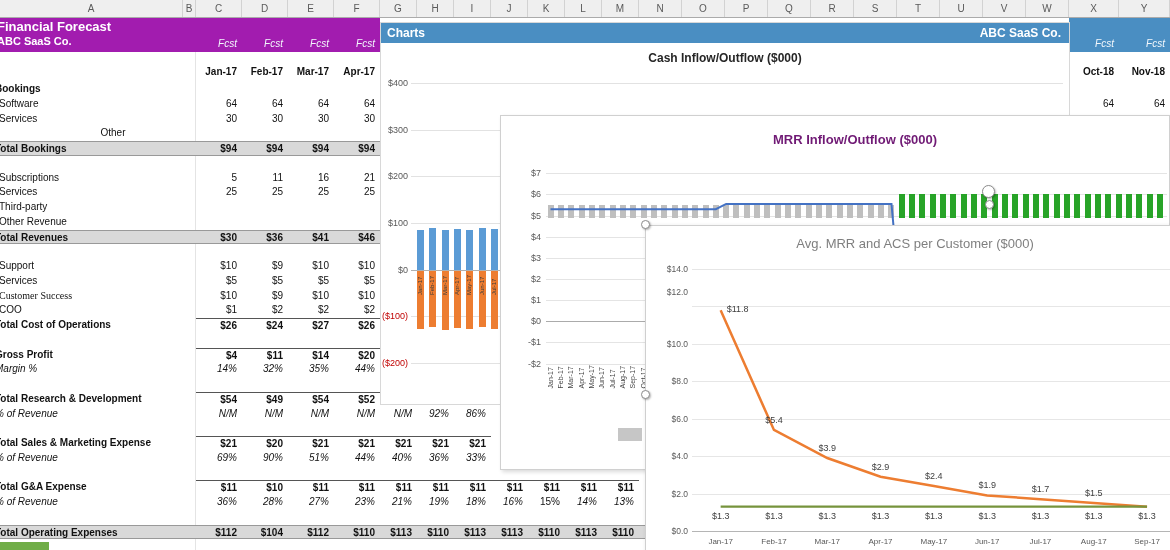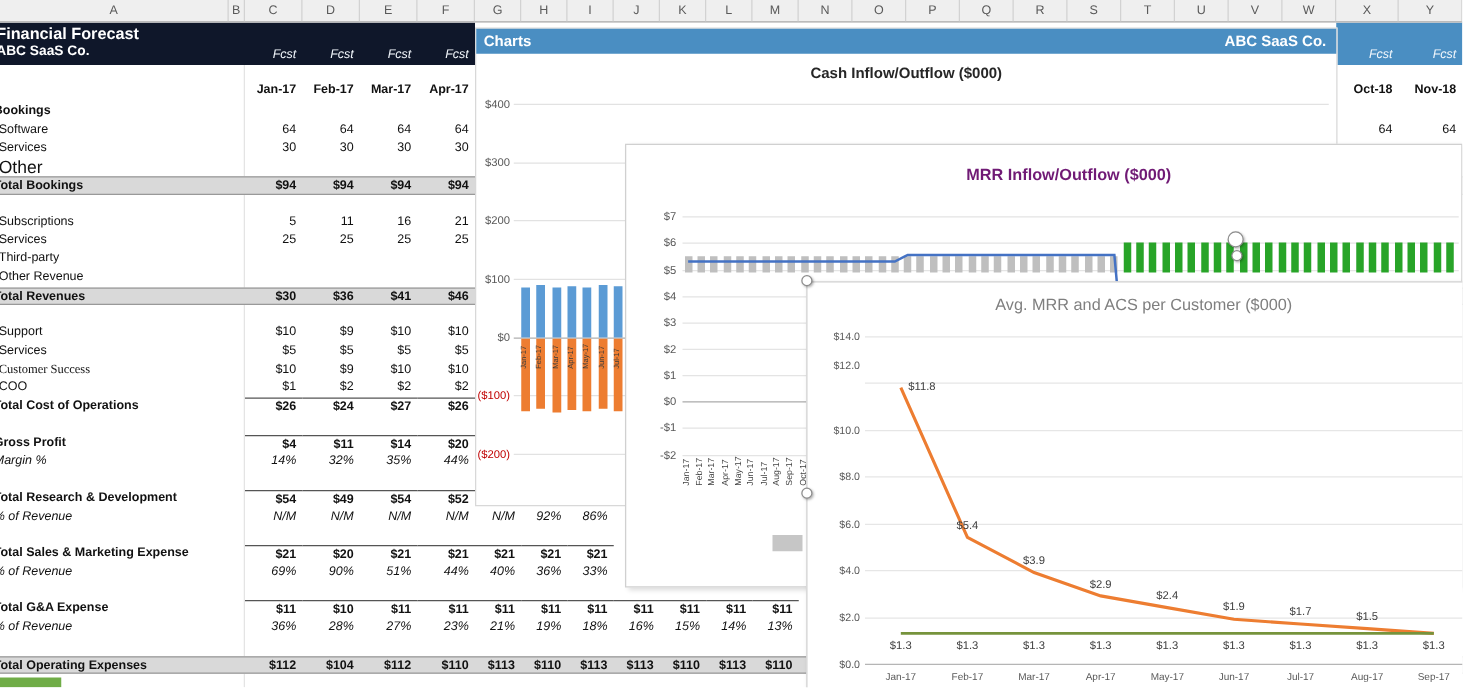--- a/index.html
+++ b/index.html
@@ -12,21 +12,21 @@
             text-indent:-5px;white-space:nowrap;}
   .fh-sub{left:2px;top:17px;width:300px;font-size:11px;font-weight:bold;color:#fff;
           text-indent:-5px;white-space:nowrap;}
   .green-accent{left:0;top:542px;width:49px;height:8px;z-index:4;}
   .vline{left:195px;top:52px;width:1px;height:498px;background:#E4E4E4;z-index:1;}
 </style>
 </head>
 <body>
 
 <div class="app" id="app">
-  <div class="blue-left" style="background: #0f172a;">
+  <div class="blue-left" style="background: #a21caf;">
     <div class="fh-title">Financial Forecast</div>
     <div class="fh-sub">ABC SaaS Co.</div>
   </div>
   <div class="blue-right" style="background: rgb(74, 142, 194);"></div>
   <div class="vline"></div>
   <div class="green-accent" style="background: rgb(112, 173, 71);"></div>
 <div style="left: 0px; top: 0px; width: 1170px; height: 18px; background: rgb(239, 239, 239); border-bottom: 1px solid rgb(171, 171, 171); z-index: 60;">
       <div style="left: 0px; top: 0px; width: 183px; height: 17px; line-height: 17px; text-align: center; font-size: 10px; color: rgb(90, 90, 90); border-right: 1px solid rgb(210, 210, 210);">A</div>
       <div style="left: 183px; top: 0px; width: 13px; height: 17px; line-height: 17px; text-align: center; font-size: 10px; color: rgb(90, 90, 90); border-right: 1px solid rgb(210, 210, 210);">B</div>
       <div style="left: 196px; top: 0px; width: 46px; height: 17px; line-height: 17px; text-align: center; font-size: 10px; color: rgb(90, 90, 90); border-right: 1px solid rgb(210, 210, 210);">C</div>
@@ -78,21 +78,21 @@
       <div style="left: 1119px; top: 0px; width: 51px; height: 100%; line-height: 14px; font-size: 10px; text-align: right; padding-right: 5px; color: rgb(17, 17, 17);">64</div>
     </div>
     <div style="left: 0px; top: 111.5px; width: 1170px; height: 14.75px; z-index: 1;">
       <div style="left: 0px; top: 0px; width: 195px; height: 100%; line-height: 14px; font-size: 10px; white-space: nowrap; color: rgb(17, 17, 17); text-indent: -1px;">Services</div>
       <div style="left: 196px; top: 0px; width: 46px; height: 100%; line-height: 14px; font-size: 10px; text-align: right; padding-right: 5px; color: rgb(17, 17, 17);">30</div>
       <div style="left: 242px; top: 0px; width: 46px; height: 100%; line-height: 14px; font-size: 10px; text-align: right; padding-right: 5px; color: rgb(17, 17, 17);">30</div>
       <div style="left: 288px; top: 0px; width: 46px; height: 100%; line-height: 14px; font-size: 10px; text-align: right; padding-right: 5px; color: rgb(17, 17, 17);">30</div>
       <div style="left: 334px; top: 0px; width: 46px; height: 100%; line-height: 14px; font-size: 10px; text-align: right; padding-right: 5px; color: rgb(17, 17, 17);">30</div>
     </div>
     <div style="left: 0px; top: 126.25px; width: 1170px; height: 14.75px; z-index: 1;">
-      <div style="left: 0px; top: 0px; width: 195px; height: 100%; line-height: 14px; font-size: 14px; white-space: nowrap; color: rgb(17, 17, 17); text-indent: -1px;">Other</div>
+      <div style="left: 16px; top: 0px; width: 195px; height: 100%; line-height: 14px; font-size: 10px; white-space: nowrap; color: rgb(17, 17, 17); text-indent: -1px; text-align: center;">Other</div>
     </div>
     <div style="left: 0px; top: 141px; width: 1170px; height: 14.75px; z-index: 1; background: rgb(217, 217, 217); border-top: 1px solid rgb(153, 153, 153); border-bottom: 1px solid rgb(153, 153, 153);">
       <div style="left: 0px; top: 0px; width: 195px; height: 100%; line-height: 14px; font-size: 10px; white-space: nowrap; color: rgb(17, 17, 17); text-indent: -5px; font-weight: bold;">Total Bookings</div>
       <div style="left: 196px; top: 0px; width: 46px; height: 100%; line-height: 14px; font-size: 10px; text-align: right; padding-right: 5px; color: rgb(17, 17, 17); font-weight: bold;">$94</div>
       <div style="left: 242px; top: 0px; width: 46px; height: 100%; line-height: 14px; font-size: 10px; text-align: right; padding-right: 5px; color: rgb(17, 17, 17); font-weight: bold;">$94</div>
       <div style="left: 288px; top: 0px; width: 46px; height: 100%; line-height: 14px; font-size: 10px; text-align: right; padding-right: 5px; color: rgb(17, 17, 17); font-weight: bold;">$94</div>
       <div style="left: 334px; top: 0px; width: 46px; height: 100%; line-height: 14px; font-size: 10px; text-align: right; padding-right: 5px; color: rgb(17, 17, 17); font-weight: bold;">$94</div>
     </div>
     <div style="left: 0px; top: 155.75px; width: 1170px; height: 14.75px; z-index: 1;"></div>
     <div style="left: 0px; top: 170.5px; width: 1170px; height: 14.75px; z-index: 1;">
@@ -230,21 +230,21 @@
     <div style="left: 0px; top: 495px; width: 1170px; height: 14.75px; z-index: 1;">
       <div style="left: 0px; top: 0px; width: 195px; height: 100%; line-height: 14px; font-size: 10px; white-space: nowrap; color: rgb(17, 17, 17); text-indent: -5px; font-style: italic;">% of Revenue</div>
       <div style="left: 196px; top: 0px; width: 46px; height: 100%; line-height: 14px; font-size: 10px; text-align: right; padding-right: 5px; color: rgb(17, 17, 17); font-style: italic;">36%</div>
       <div style="left: 242px; top: 0px; width: 46px; height: 100%; line-height: 14px; font-size: 10px; text-align: right; padding-right: 5px; color: rgb(17, 17, 17); font-style: italic;">28%</div>
       <div style="left: 288px; top: 0px; width: 46px; height: 100%; line-height: 14px; font-size: 10px; text-align: right; padding-right: 5px; color: rgb(17, 17, 17); font-style: italic;">27%</div>
       <div style="left: 334px; top: 0px; width: 46px; height: 100%; line-height: 14px; font-size: 10px; text-align: right; padding-right: 5px; color: rgb(17, 17, 17); font-style: italic;">23%</div>
       <div style="left: 380px; top: 0px; width: 37px; height: 100%; line-height: 14px; font-size: 10px; text-align: right; padding-right: 5px; color: rgb(17, 17, 17); font-style: italic;">21%</div>
       <div style="left: 417px; top: 0px; width: 37px; height: 100%; line-height: 14px; font-size: 10px; text-align: right; padding-right: 5px; color: rgb(17, 17, 17); font-style: italic;">19%</div>
       <div style="left: 454px; top: 0px; width: 37px; height: 100%; line-height: 14px; font-size: 10px; text-align: right; padding-right: 5px; color: rgb(17, 17, 17); font-style: italic;">18%</div>
       <div style="left: 491px; top: 0px; width: 37px; height: 100%; line-height: 14px; font-size: 10px; text-align: right; padding-right: 5px; color: rgb(17, 17, 17); font-style: italic;">16%</div>
-      <div style="left: 528px; top: 0px; width: 37px; height: 100%; line-height: 14px; font-size: 10px; text-align: right; padding-right: 5px; color: rgb(17, 17, 17); font-style: italic;">15%</div>
+      <div style="left: 528px; top: 0px; width: 37px; height: 100%; line-height: 14px; font-size: 10px; text-align: right; padding-right: 5px; color: rgb(17, 17, 17); ">15%</div>
       <div style="left: 565px; top: 0px; width: 37px; height: 100%; line-height: 14px; font-size: 10px; text-align: right; padding-right: 5px; color: rgb(17, 17, 17); font-style: italic;">14%</div>
       <div style="left: 602px; top: 0px; width: 37px; height: 100%; line-height: 14px; font-size: 10px; text-align: right; padding-right: 5px; color: rgb(17, 17, 17); font-style: italic;">13%</div>
     </div>
     <div style="left: 0px; top: 509.75px; width: 1170px; height: 14.75px; z-index: 1;"></div>
     <div style="left: 0px; top: 524.5px; width: 1170px; height: 14.75px; z-index: 1; background: rgb(217, 217, 217); border-top: 1px solid rgb(153, 153, 153); border-bottom: 1px solid rgb(153, 153, 153);">
       <div style="left: 0px; top: 0px; width: 195px; height: 100%; line-height: 14px; font-size: 10px; white-space: nowrap; color: rgb(17, 17, 17); text-indent: -5px; font-weight: bold;">Total Operating Expenses</div>
       <div style="left: 196px; top: 0px; width: 46px; height: 100%; line-height: 14px; font-size: 10px; text-align: right; padding-right: 5px; color: rgb(17, 17, 17); font-weight: bold;">$112</div>
       <div style="left: 242px; top: 0px; width: 46px; height: 100%; line-height: 14px; font-size: 10px; text-align: right; padding-right: 5px; color: rgb(17, 17, 17); font-weight: bold;">$104</div>
       <div style="left: 288px; top: 0px; width: 46px; height: 100%; line-height: 14px; font-size: 10px; text-align: right; padding-right: 5px; color: rgb(17, 17, 17); font-weight: bold;">$112</div>
       <div style="left: 334px; top: 0px; width: 46px; height: 100%; line-height: 14px; font-size: 10px; text-align: right; padding-right: 5px; color: rgb(17, 17, 17); font-weight: bold;">$110</div>

